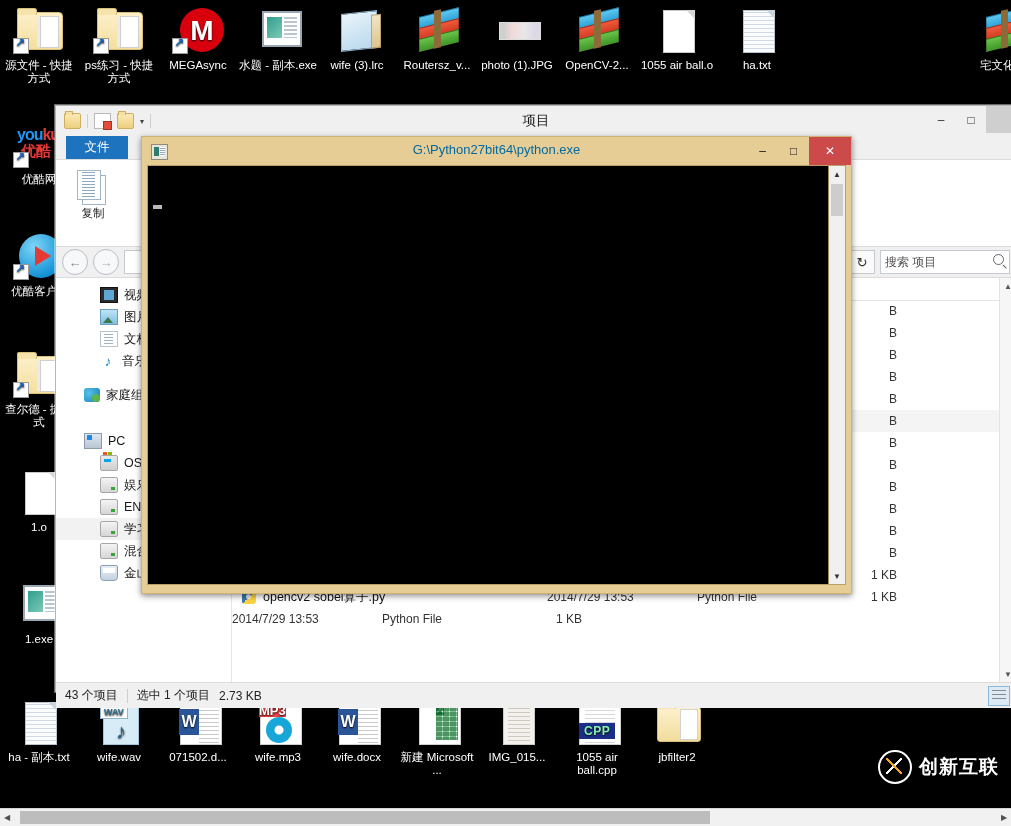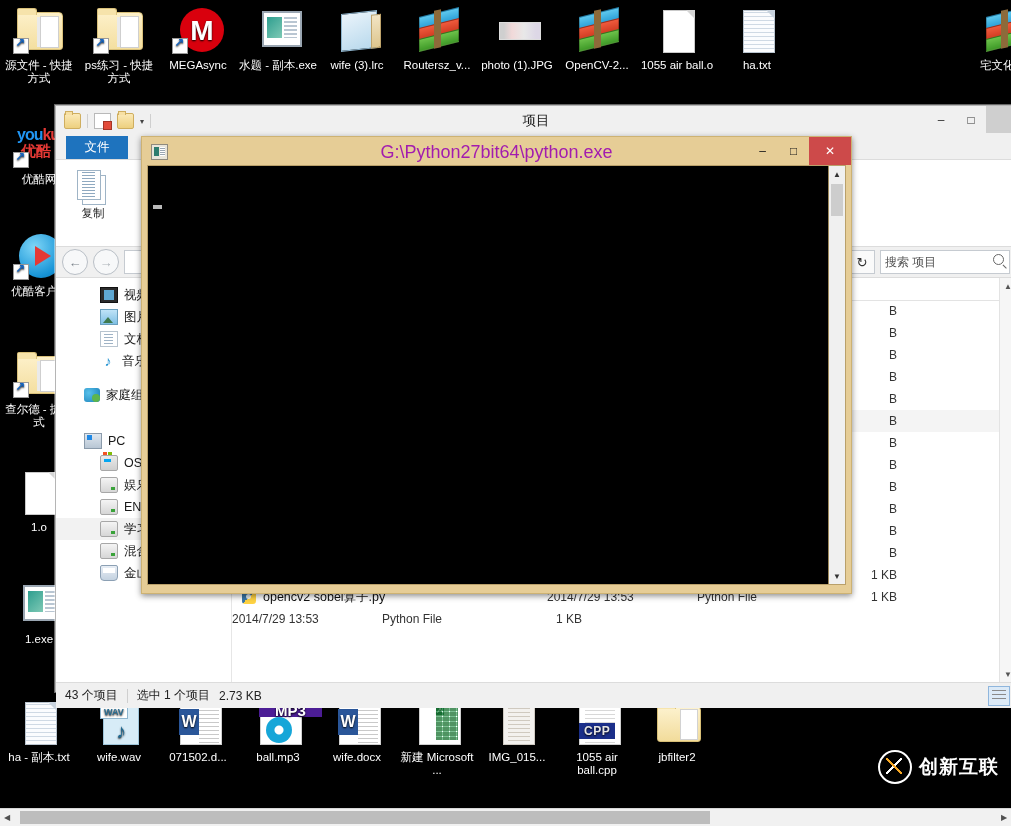--- a/index.html
+++ b/index.html
@@ -94,41 +94,41 @@
   .ic-excel{position:absolute;left:10px;top:4px;width:40px;height:41px;background:#fff;
     border:1px solid #cfcfcf;}
   .ic-excel .grid{position:absolute;right:2px;top:4px;width:22px;height:33px;
     background:
       repeating-linear-gradient(90deg,#4aa96c 0 6px,#fff 6px 7px),
       repeating-linear-gradient(#4aa96c 0 4px,#fff 4px 5px);
     background-blend-mode:multiply;opacity:.75;}
 
   .ic-mp3{position:absolute;left:10px;top:4px;width:40px;height:41px;background:#fff;
     border:1px solid #cfcfcf;}
-  .ic-mp3 .tag{position:absolute;left:-2px;top:2px;background:#4c1d95;color:#fff;font-size:15px;
-    font-weight:bold;padding:0 16px;line-height:12px;}
+  .ic-mp3 .tag{position:absolute;left:-2px;top:2px;background:#ef4444;color:#fff;font-size:13px;
+    font-weight:bold;padding:0 0;line-height:12px;}
   .ic-mp3 .reel{position:absolute;left:5px;top:14px;width:26px;height:26px;border-radius:50%;
     background:radial-gradient(circle at 50% 50%,#fff 0 4px,#16a6d8 5px 13px);}
 
   .ic-youkuw{position:absolute;left:6px;top:8px;width:46px;height:34px;}
   .ic-youkuw .y1{position:absolute;left:0;top:0;color:#2196f3;font-weight:bold;font-size:16px;
     letter-spacing:-1px;font-family:"Liberation Sans",sans-serif;}
   .ic-youkuw .y1 em{font-style:normal;color:#e53935;}
   .ic-youkuw .y2{position:absolute;left:4px;top:16px;color:#e53935;font-weight:bold;font-size:15px;}
 
   .ic-youkuc{position:absolute;left:8px;top:2px;width:44px;height:44px;border-radius:50%;
     background:radial-gradient(circle at 35% 30%,#7fd6f7,#1693d6 70%,#0d6fa8);}
   .ic-youkuc:after{content:"";position:absolute;left:16px;top:12px;border-style:solid;
     border-width:10px 0 10px 16px;border-color:transparent transparent transparent #e53935;}
 
   .ic-cpp{position:absolute;left:10px;top:4px;width:40px;height:41px;background:#fff;
     border:1px solid #cfcfcf;
     background-image:repeating-linear-gradient(#fff 0 3px,#d8d8d8 3px 4px);
     background-position:5px 4px;background-size:30px 4px;background-repeat:repeat-y;}
-  .ic-cpp .tag{position:absolute;left:-1px;bottom:5px;background:#1b2f8a;color:#e5e5e5;font-size:12px;
+  .ic-cpp .tag{position:absolute;left:-1px;bottom:5px;background:#1b2f8a;color:#86efac;font-size:12px;
     font-weight:bold;padding:1px 5px;line-height:14px;letter-spacing:.5px;}
 
   .ic-img{position:absolute;left:14px;top:4px;width:30px;height:41px;background:#f3f1ee;
     border:1px solid #cfcac2;
     background-image:repeating-linear-gradient(#f3f1ee 0 3px,#cfc9bf 3px 4px);
     background-position:4px 6px;background-size:22px 4px;background-repeat:repeat-y;}
 
   
   #explorer{position:absolute;left:55px;top:105px;width:960px;height:585px;
     background:#f0f0f0;border:1px solid #b5b5b5;box-shadow:0 0 0 1px rgba(255,255,255,.4);}
@@ -250,21 +250,21 @@
   .scroll-v .arr.bot{position:absolute;bottom:0;left:0;right:0;}
 
   
   #console{position:absolute;left:141px;top:136px;width:708px;width:709px;height:456px;
     background:#e6cd96;border:1px solid #cdb273;box-shadow:0 2px 6px rgba(0,0,0,.45);}
   .cs-title{height:28px;position:relative;}
   .cs-ico{position:absolute;left:9px;top:7px;width:15px;height:14px;background:#e9e5da;border:1px solid #8f8a7d;}
   .cs-ico:before{content:"";position:absolute;left:2px;top:2px;width:5px;height:9px;background:#2e7d6e;}
   .cs-ico:after{content:"";position:absolute;right:2px;top:2px;width:5px;height:9px;
     background:repeating-linear-gradient(#fff 0 1px,#9aa6b2 1px 2px);}
-  .cs-name{position:absolute;left:0;right:0;top:5px;text-align:center;font-size:18px;color:#a21caf;}
+  .cs-name{position:absolute;left:0;right:0;top:5px;text-align:center;font-size:13px;color:#0369a1;}
   .cs-btns{position:absolute;right:0;top:0;display:flex;height:28px;}
   .cs-btn{width:31px;display:flex;align-items:center;justify-content:center;font-size:12px;color:#1a1a1a;}
   .cs-btn.close{background:#cd4a4a;color:#fff;width:42px;}
   .cs-screen{position:absolute;left:5px;top:28px;right:5px;bottom:8px;background:#000;
     border:1px solid #b9a06a;}
   .cs-text{position:absolute;left:4px;top:4px;right:20px;color:#d8d8d8;font-size:14.5px;
     line-height:19px;font-family:"DejaVu Sans","Liberation Sans",sans-serif;letter-spacing:.2px;}
   .cs-cursor{position:absolute;left:5px;top:39px;width:9px;height:4px;background:#b9b9b9;}
   .cs-scroll{position:absolute;right:0;top:0;bottom:0;width:16px;background:#f0f0f0;
     border-left:1px solid #9f8a5c;}
@@ -440,21 +440,21 @@
     </div>
   <span class="cap">071502.d...</span>
 </div>
 <div class="icon-cell" style="left:239px;top:698px">
   <div class="glyph">
       <span class="ic-mp3">
         <span class="tag">MP3</span>
         <span class="reel"></span>
       </span>
     </div>
-  <span class="cap">ball.mp3</span>
+  <span class="cap">wife.mp3</span>
 </div>
 <div class="icon-cell" style="left:318px;top:698px">
   <div class="glyph">
       <span class="ic-word">
         <span class="sq">W</span>
       </span>
     </div>
   <span class="cap">wife.docx</span>
 </div>
 <div class="icon-cell" style="left:398px;top:698px">

